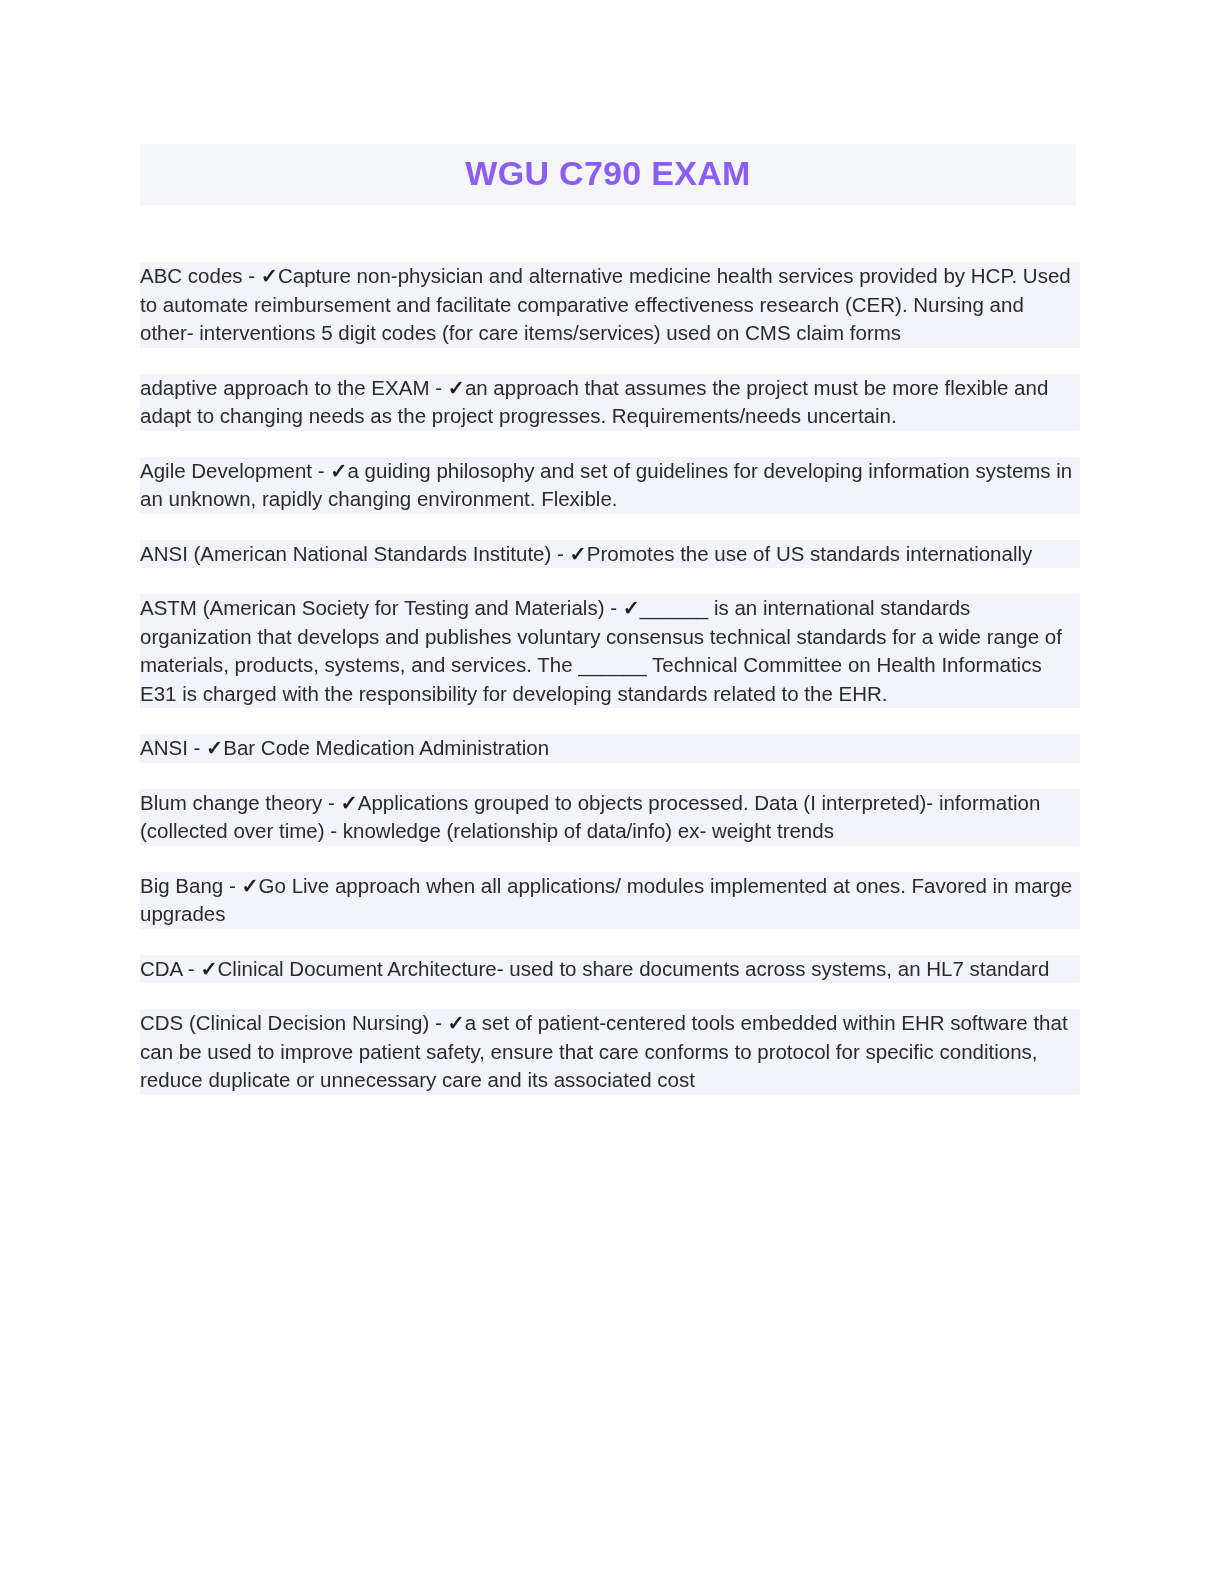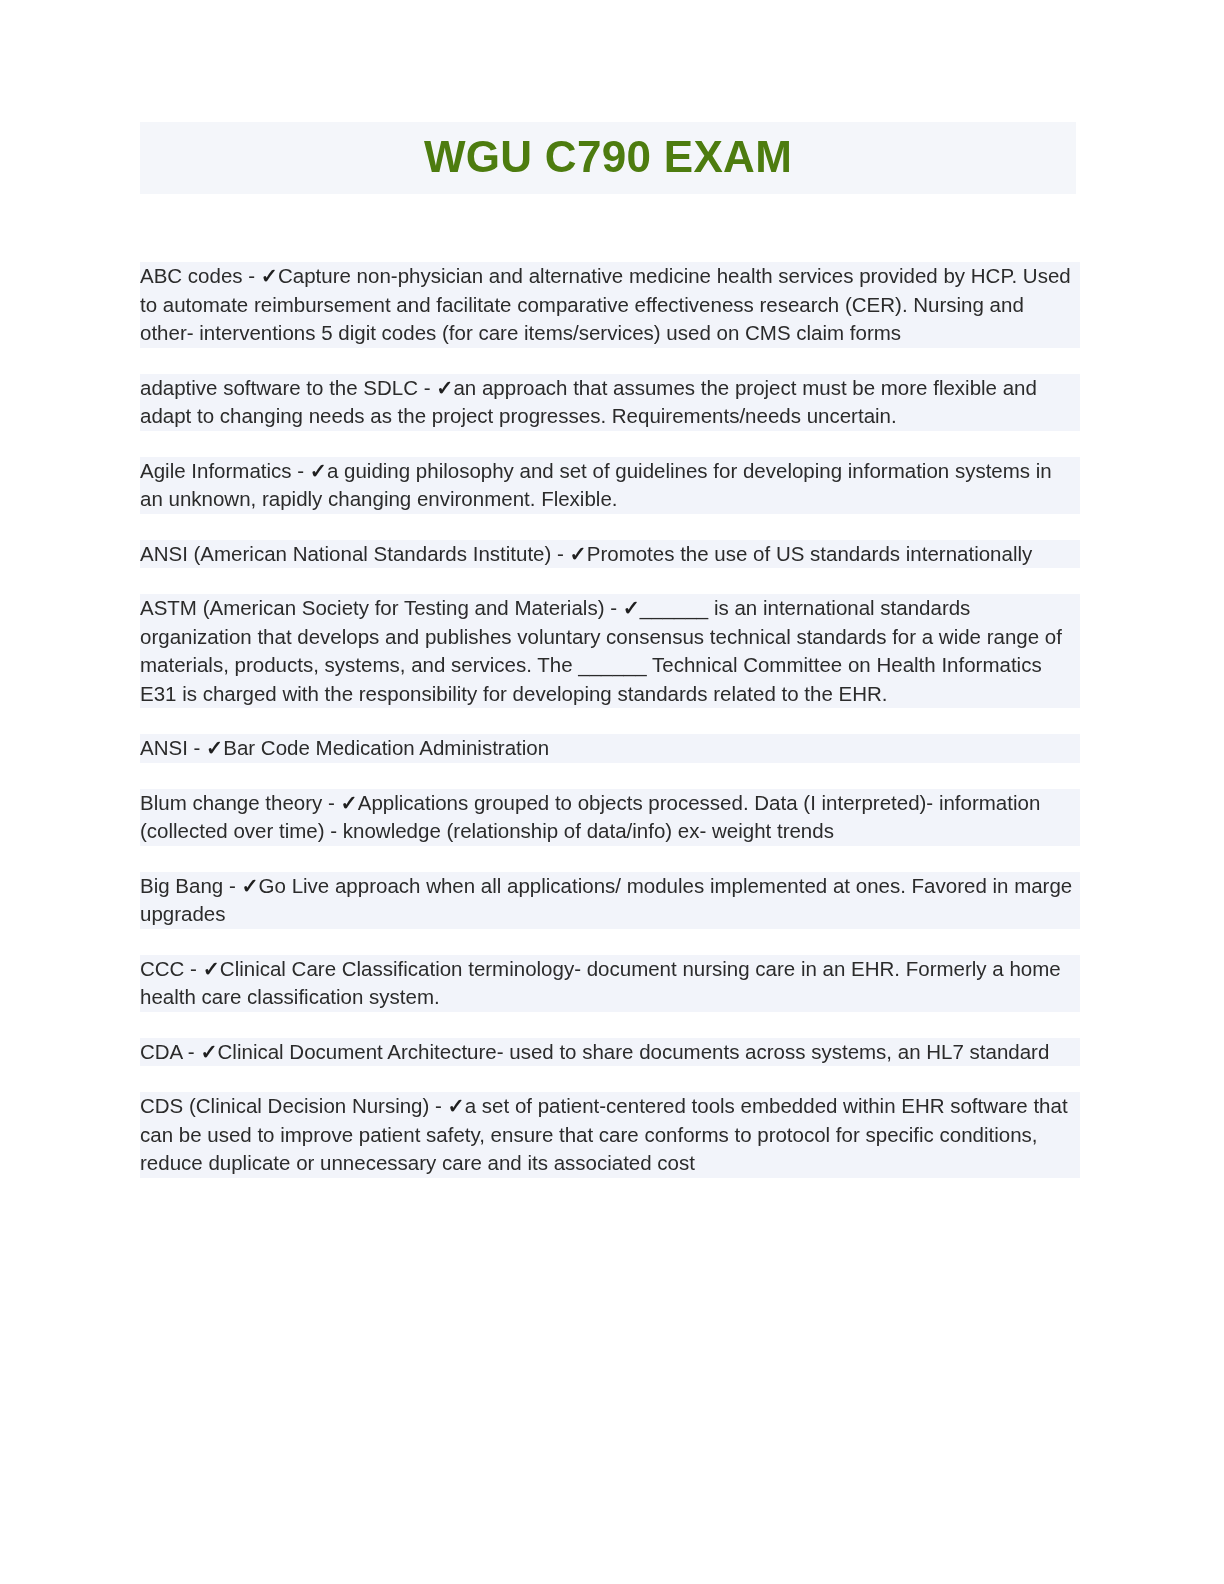--- a/index.html
+++ b/index.html
@@ -16,27 +16,27 @@
   .page {
     position: relative;
     width: 1224px;
     height: 1584px;
     box-sizing: border-box;
     padding: 0;
   }
   .doc-title {
     position: absolute;
     left: 140px;
-    top: 122px;
+    top: 144px;
     width: 936px;
     background: #f4f6fa;
     text-align: center;
-    font-size: 44px;
+    font-size: 34px;
     font-weight: bold;
-    color: #4d7c0f;
+    color: #8b5cf6;
     padding: 10px 0 12px 0;
     letter-spacing: 0.3px;
   }
   .content {
     position: absolute;
     left: 140px;
     top: 236px;
     width: 940px;
     margin-top: 26px;
   }
@@ -65,34 +65,33 @@
 <body>
 
 <div class="page">
 
   <div class="doc-title">WGU C790 EXAM</div>
 
   <div class="content">
 
     <p class="entry"><span class="term">ABC codes - </span><span class="check">✓</span><span class="def">Capture non-physician and alternative medicine health services provided by HCP. Used to automate reimbursement and facilitate comparative effectiveness research (CER). Nursing and other- interventions 5 digit codes (for care items/services) used on CMS claim forms</span></p>
 
-    <p class="entry"><span class="term">adaptive software to the SDLC - </span><span class="check">✓</span><span class="def">an approach that assumes the project must be more flexible and adapt to changing needs as the project progresses. Requirements/needs uncertain.</span></p>
+    <p class="entry"><span class="term">adaptive approach to the EXAM - </span><span class="check">✓</span><span class="def">an approach that assumes the project must be more flexible and adapt to changing needs as the project progresses. Requirements/needs uncertain.</span></p>
 
-    <p class="entry"><span class="term">Agile Informatics - </span><span class="check">✓</span><span class="def">a guiding philosophy and set of guidelines for developing information systems in an unknown, rapidly changing environment. Flexible.</span></p>
+    <p class="entry"><span class="term">Agile Development - </span><span class="check">✓</span><span class="def">a guiding philosophy and set of guidelines for developing information systems in an unknown, rapidly changing environment. Flexible.</span></p>
 
     <p class="entry"><span class="term">ANSI (American National Standards Institute) - </span><span class="check">✓</span><span class="def">Promotes the use of US standards internationally</span></p>
 
     <p class="entry"><span class="term">ASTM (American Society for Testing and Materials) - </span><span class="check">✓</span><span class="def">______ is an international standards organization that develops and publishes voluntary consensus technical standards for a wide range of materials, products, systems, and services. The ______ Technical Committee on Health Informatics E31 is charged with the responsibility for developing standards related to the EHR.</span></p>
 
     <p class="entry"><span class="term">ANSI - </span><span class="check">✓</span><span class="def">Bar Code Medication Administration</span></p>
 
     <p class="entry"><span class="term">Blum change theory - </span><span class="check">✓</span><span class="def">Applications grouped to objects processed. Data (I interpreted)- information (collected over time) - knowledge (relationship of data/info) ex- weight trends</span></p>
 
     <p class="entry"><span class="term">Big Bang - </span><span class="check">✓</span><span class="def">Go Live approach when all applications/ modules implemented at ones. Favored in marge upgrades</span></p>
 
-    <p class="entry"><span class="term">CCC - </span><span class="check">✓</span><span class="def">Clinical Care Classification terminology- document nursing care in an EHR. Formerly a home health care classification system.</span></p>
 
     <p class="entry"><span class="term">CDA - </span><span class="check">✓</span><span class="def">Clinical Document Architecture- used to share documents across systems, an HL7 standard</span></p>
 
     <p class="entry"><span class="term">CDS (Clinical Decision Nursing) - </span><span class="check">✓</span><span class="def">a set of patient-centered tools embedded within EHR software that can be used to improve patient safety, ensure that care conforms to protocol for specific conditions, reduce duplicate or unnecessary care and its associated cost</span></p>
 
   </div>
 </div>
 
 </body></html>

